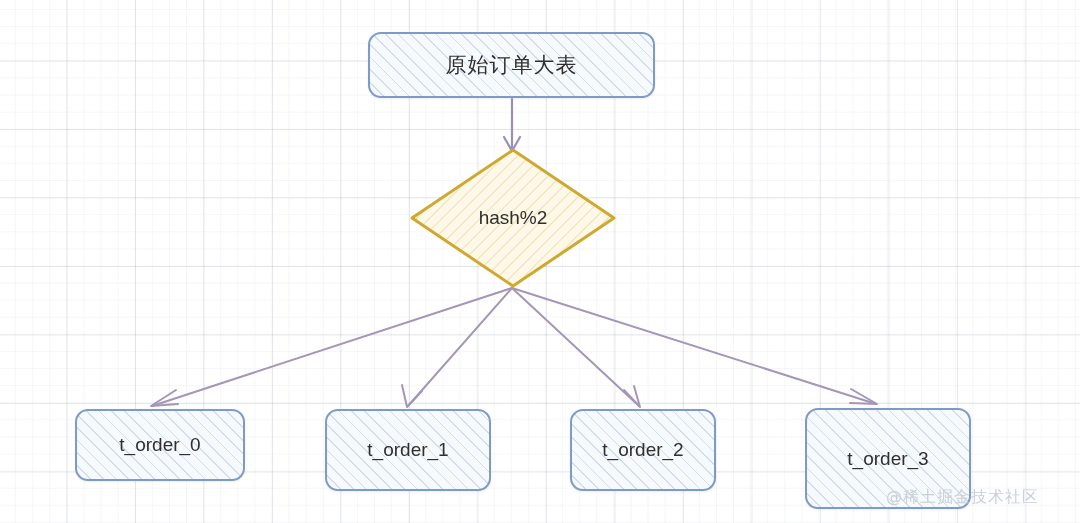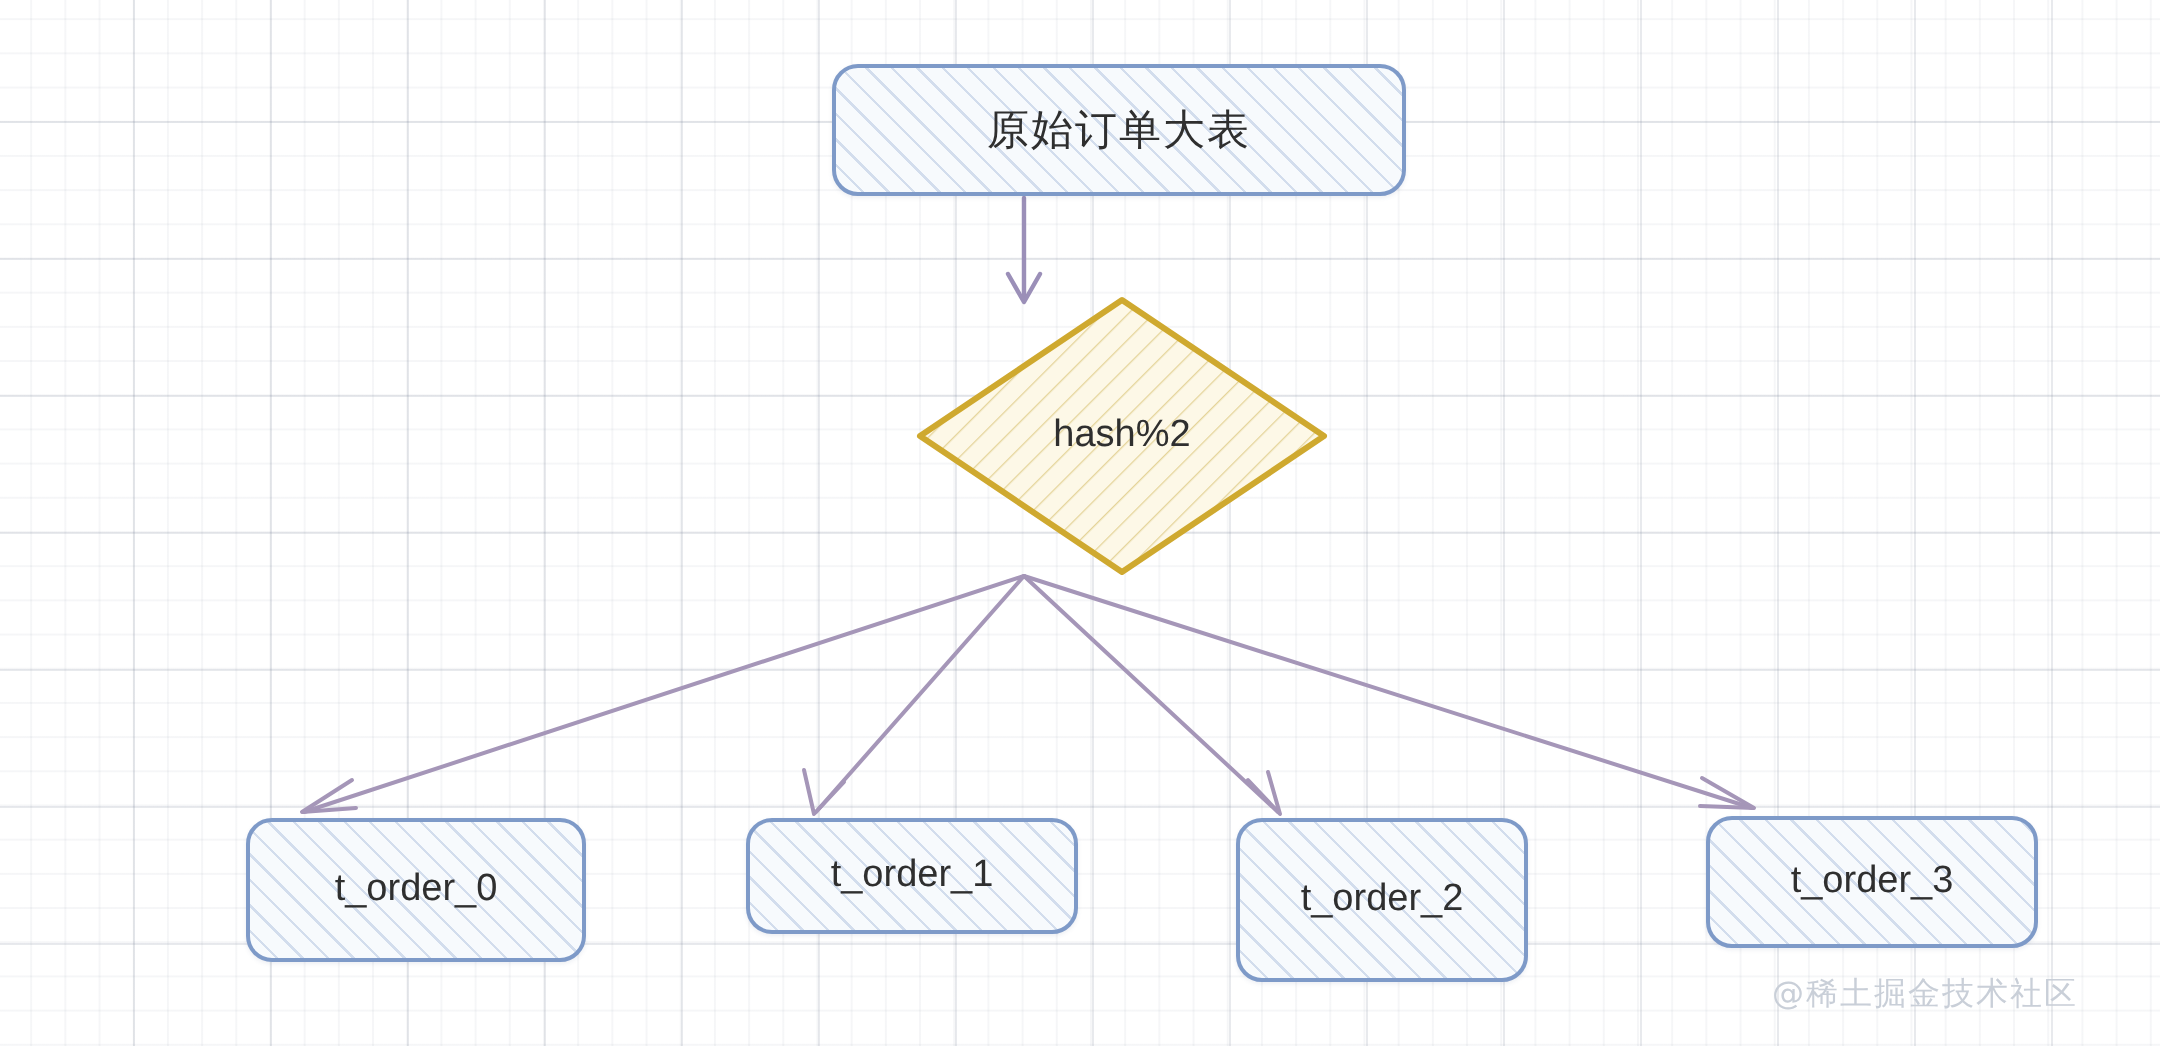--- a/index.html
+++ b/index.html
@@ -27,41 +27,40 @@
     background-position:-2px -8px,-2px -8px,-2px -8px,-2px -8px;
   }
   #edges{position:absolute;left:0;top:0;width:1080px;height:523px;}
   .node{
     position:absolute;
     box-sizing:border-box;
     display:flex;align-items:center;justify-content:center;
     color:#2f2f2f;
     white-space:nowrap;
     user-select:none;
-    margin-left:48px;
   }
   .node-rect{
     border:2px solid #7e9ac8;
     border-radius:13px;
     background-color:#f7fafd;
     background-image:repeating-linear-gradient(
         45deg,
         rgba(126,154,200,0.30) 0px,
         rgba(126,154,200,0.30) 1.2px,
         rgba(255,255,255,0) 1.2px,
         rgba(255,255,255,0) 9px);
     box-shadow:0 1px 2px rgba(80,100,140,0.10);
   }
   .node-label{pointer-events:none;}
   #node-source{left:368px;top:32px;width:287px;height:66px;}
   #node-source .node-label{font-size:21px;letter-spacing:1px;}
   #node-shard0{left:75px;top:409px;width:170px;height:72px;}
-  #node-shard1{left:325px;top:409px;width:166px;height:58px;}
+  #node-shard1{left:325px;top:409px;width:166px;height:82px;}
   #node-shard2{left:570px;top:409px;width:146px;height:82px;}
-  #node-shard3{left:805px;top:408px;width:166px;height:66px;}
+  #node-shard3{left:805px;top:408px;width:166px;height:101px;}
   .shard .node-label{font-size:19px;}
   #node-decision{
     left:410px;top:148px;width:206px;height:140px;
     background:transparent;border:0;
   }
   #node-decision .node-label{font-size:19px;position:relative;z-index:2;}
   #node-decision .diamond-shape{position:absolute;left:0;top:0;width:206px;height:140px;}
   .watermark{
     position:absolute;left:886px;top:487px;
     font-size:16px;color:#c9cfd8;letter-spacing:1px;

